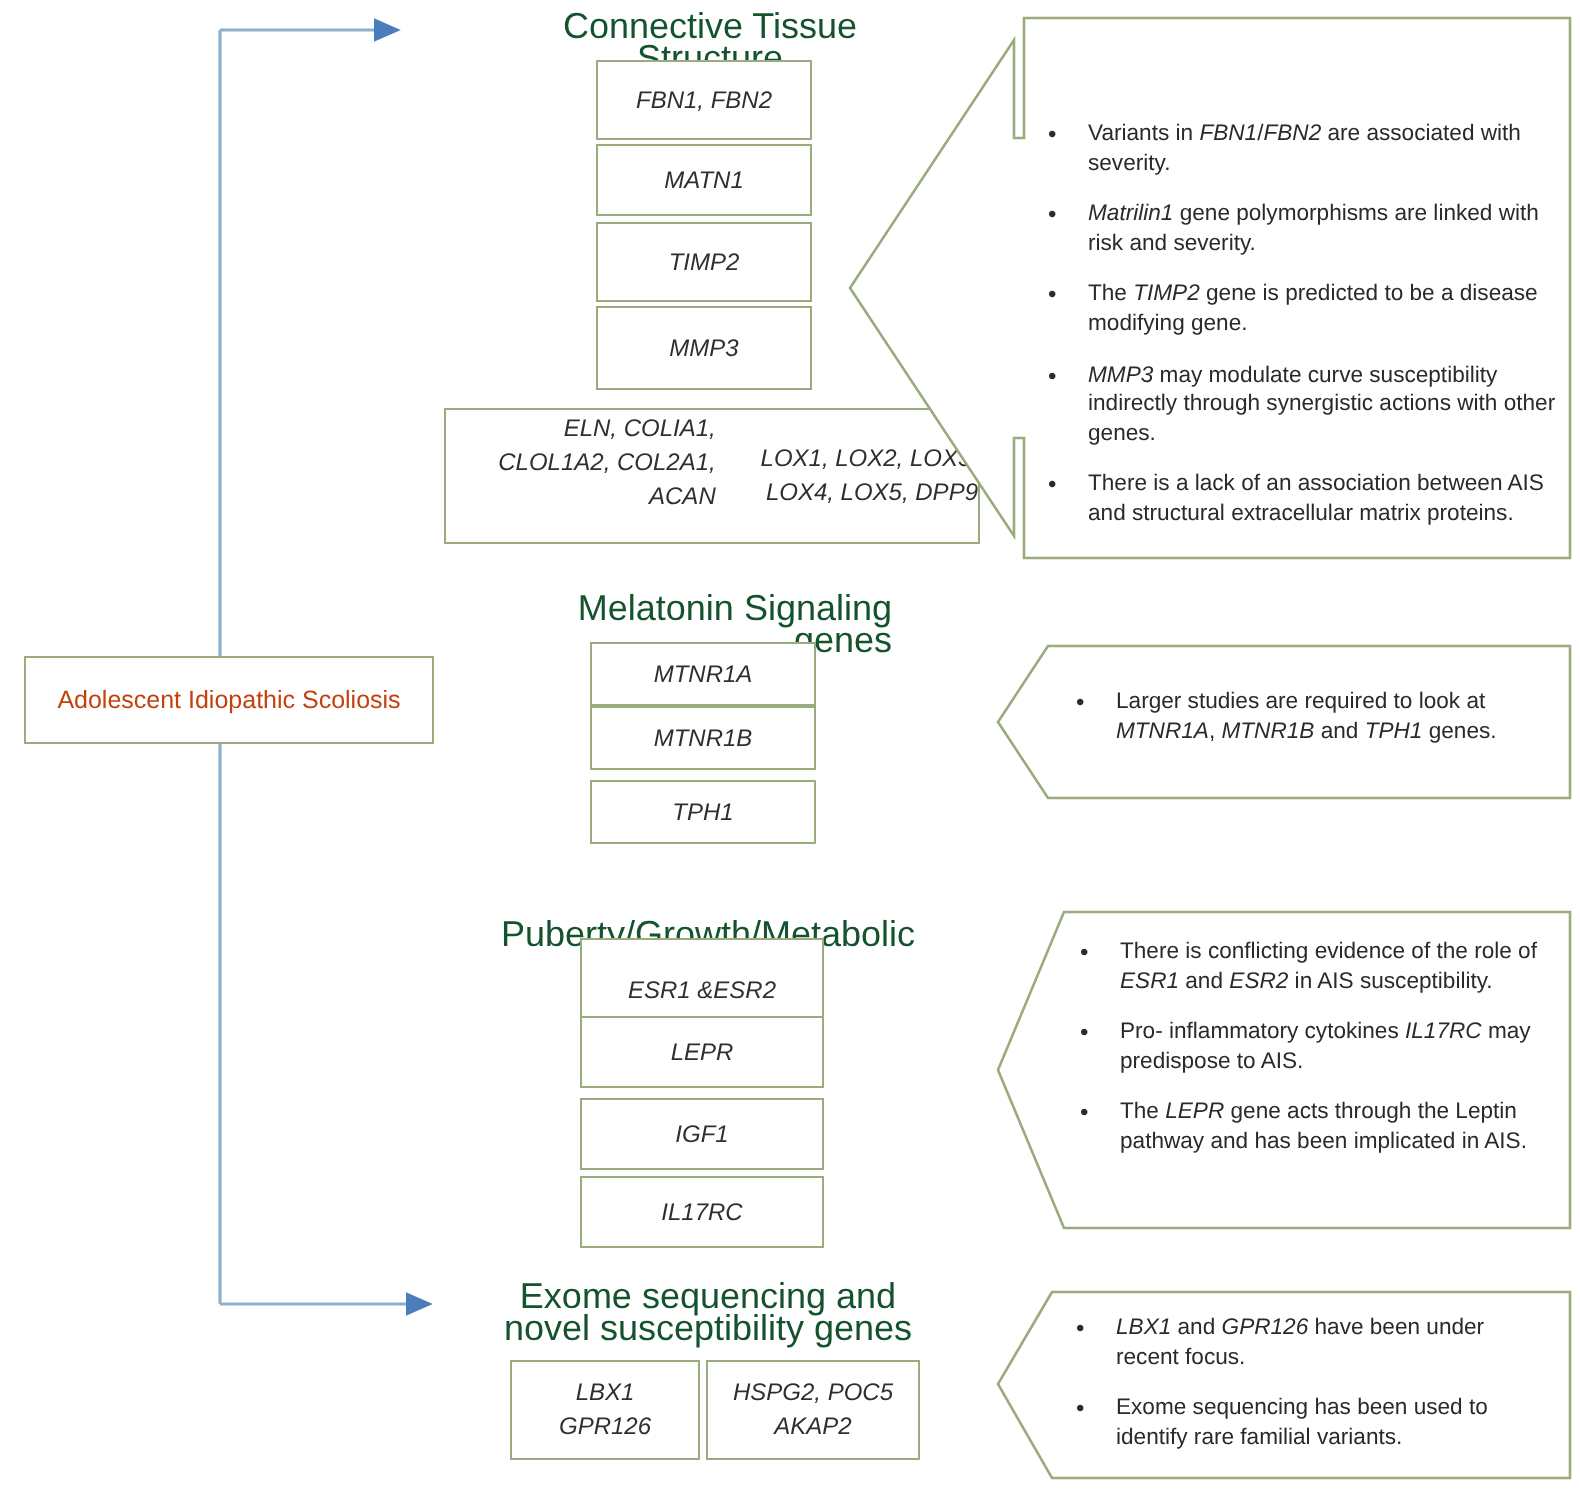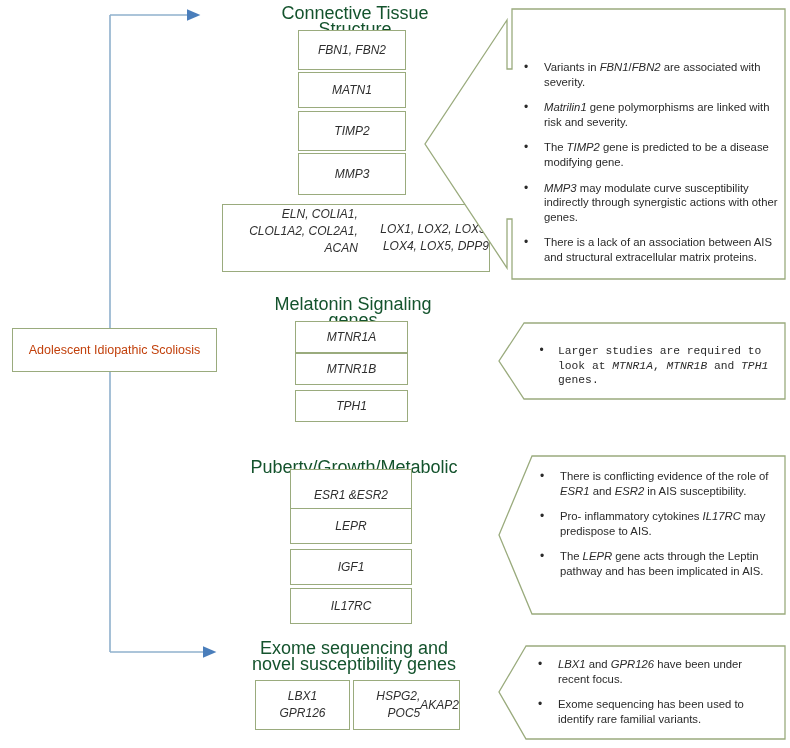--- a/index.html
+++ b/index.html
@@ -134,37 +134,37 @@
     </svg>
     <ul style="left:92px;top:20px;width:262px;margin-top:32px;">
       <li>Variants in <i>FBN1</i>/<i>FBN2</i> are associated with severity.</li>
       <li><i>Matrilin1</i> gene polymorphisms are linked with risk and severity.</li>
       <li>The <i>TIMP2</i> gene is predicted to be a disease modifying gene.</li>
       <li><i>MMP3</i> may modulate curve susceptibility indirectly through synergistic actions with other genes.</li>
       <li>There is a lack of an association between AIS and structural extracellular matrix proteins.</li>
     </ul>
   </div>
 
-  <div class="section-title" style="left:248px;top:296px;width:210px;">Melatonin Signaling genes</div>
+  <div class="section-title" style="left:236px;top:296px;width:210px;text-align:right;">Melatonin Signaling genes</div>
 
   <div class="gene-box" style="left:295px;top:321px;width:113px;height:32px;">
     <span class="ln">MTNR1A</span>
   </div>
   <div class="gene-box" style="left:295px;top:353px;width:113px;height:32px;">
     <span class="ln">MTNR1B</span>
   </div>
   <div class="gene-box" style="left:295px;top:390px;width:113px;height:32px;">
     <span class="ln">TPH1</span>
   </div>
 
   <div class="callout" style="left:498px;top:322px;width:288px;height:78px;">
     <svg class="shape" viewBox="0 0 288 78" preserveAspectRatio="none">
       <path d="M26,1 L1,39 L26,77 L287,77 L287,1 Z" fill="#ffffff" stroke="#9aab7d" stroke-width="1.3" stroke-linejoin="miter"></path>
     </svg>
-    <ul style="left:32px;top:22px;width:244px;font-family:Liberation Mono, monospace;">
+    <ul style="left:32px;top:22px;width:244px;">
       <li>Larger studies are required to look at <i>MTNR1A</i>, <i>MTNR1B</i> and <i>TPH1</i> genes.</li>
     </ul>
   </div>
 
   <div class="section-title" style="left:235px;top:443px;width:238px;margin-top:16px;">Puberty/Growth/Metabolic pathways</div>
 
   <div class="gene-box" style="left:290px;top:469px;width:122px;height:52px;">
     <span class="ln">ESR1 &amp;ESR2</span>
   </div>
   <div class="gene-box" style="left:290px;top:508px;width:122px;height:36px;">
@@ -190,21 +190,21 @@
 
   <div class="section-title" style="left:248px;top:640px;width:212px;">
     <span>Exome sequencing and</span><br>
     <span>novel susceptibility genes</span>
   </div>
 
   <div class="gene-box" style="left:255px;top:680px;width:95px;height:50px;flex-direction:column;">
     <span class="ln">LBX1</span>
     <span class="ln">GPR126</span>
   </div>
-  <div class="gene-box" style="left:353px;top:680px;width:107px;height:50px;flex-direction:row;">
+  <div class="gene-box" style="left:353px;top:680px;width:107px;height:50px;flex-direction:column;">
     <span class="ln">HSPG2, POC5</span>
     <span class="ln">AKAP2</span>
   </div>
 
   <div class="callout" style="left:498px;top:645px;width:288px;height:95px;">
     <svg class="shape" viewBox="0 0 288 95" preserveAspectRatio="none">
       <path d="M28,1 L1,47 L28,94 L287,94 L287,1 Z" fill="#ffffff" stroke="#9aab7d" stroke-width="1.3" stroke-linejoin="miter"></path>
     </svg>
     <ul style="left:32px;top:12px;width:244px;">
       <li><i>LBX1</i> and <i>GPR126</i> have been under recent focus.</li>

